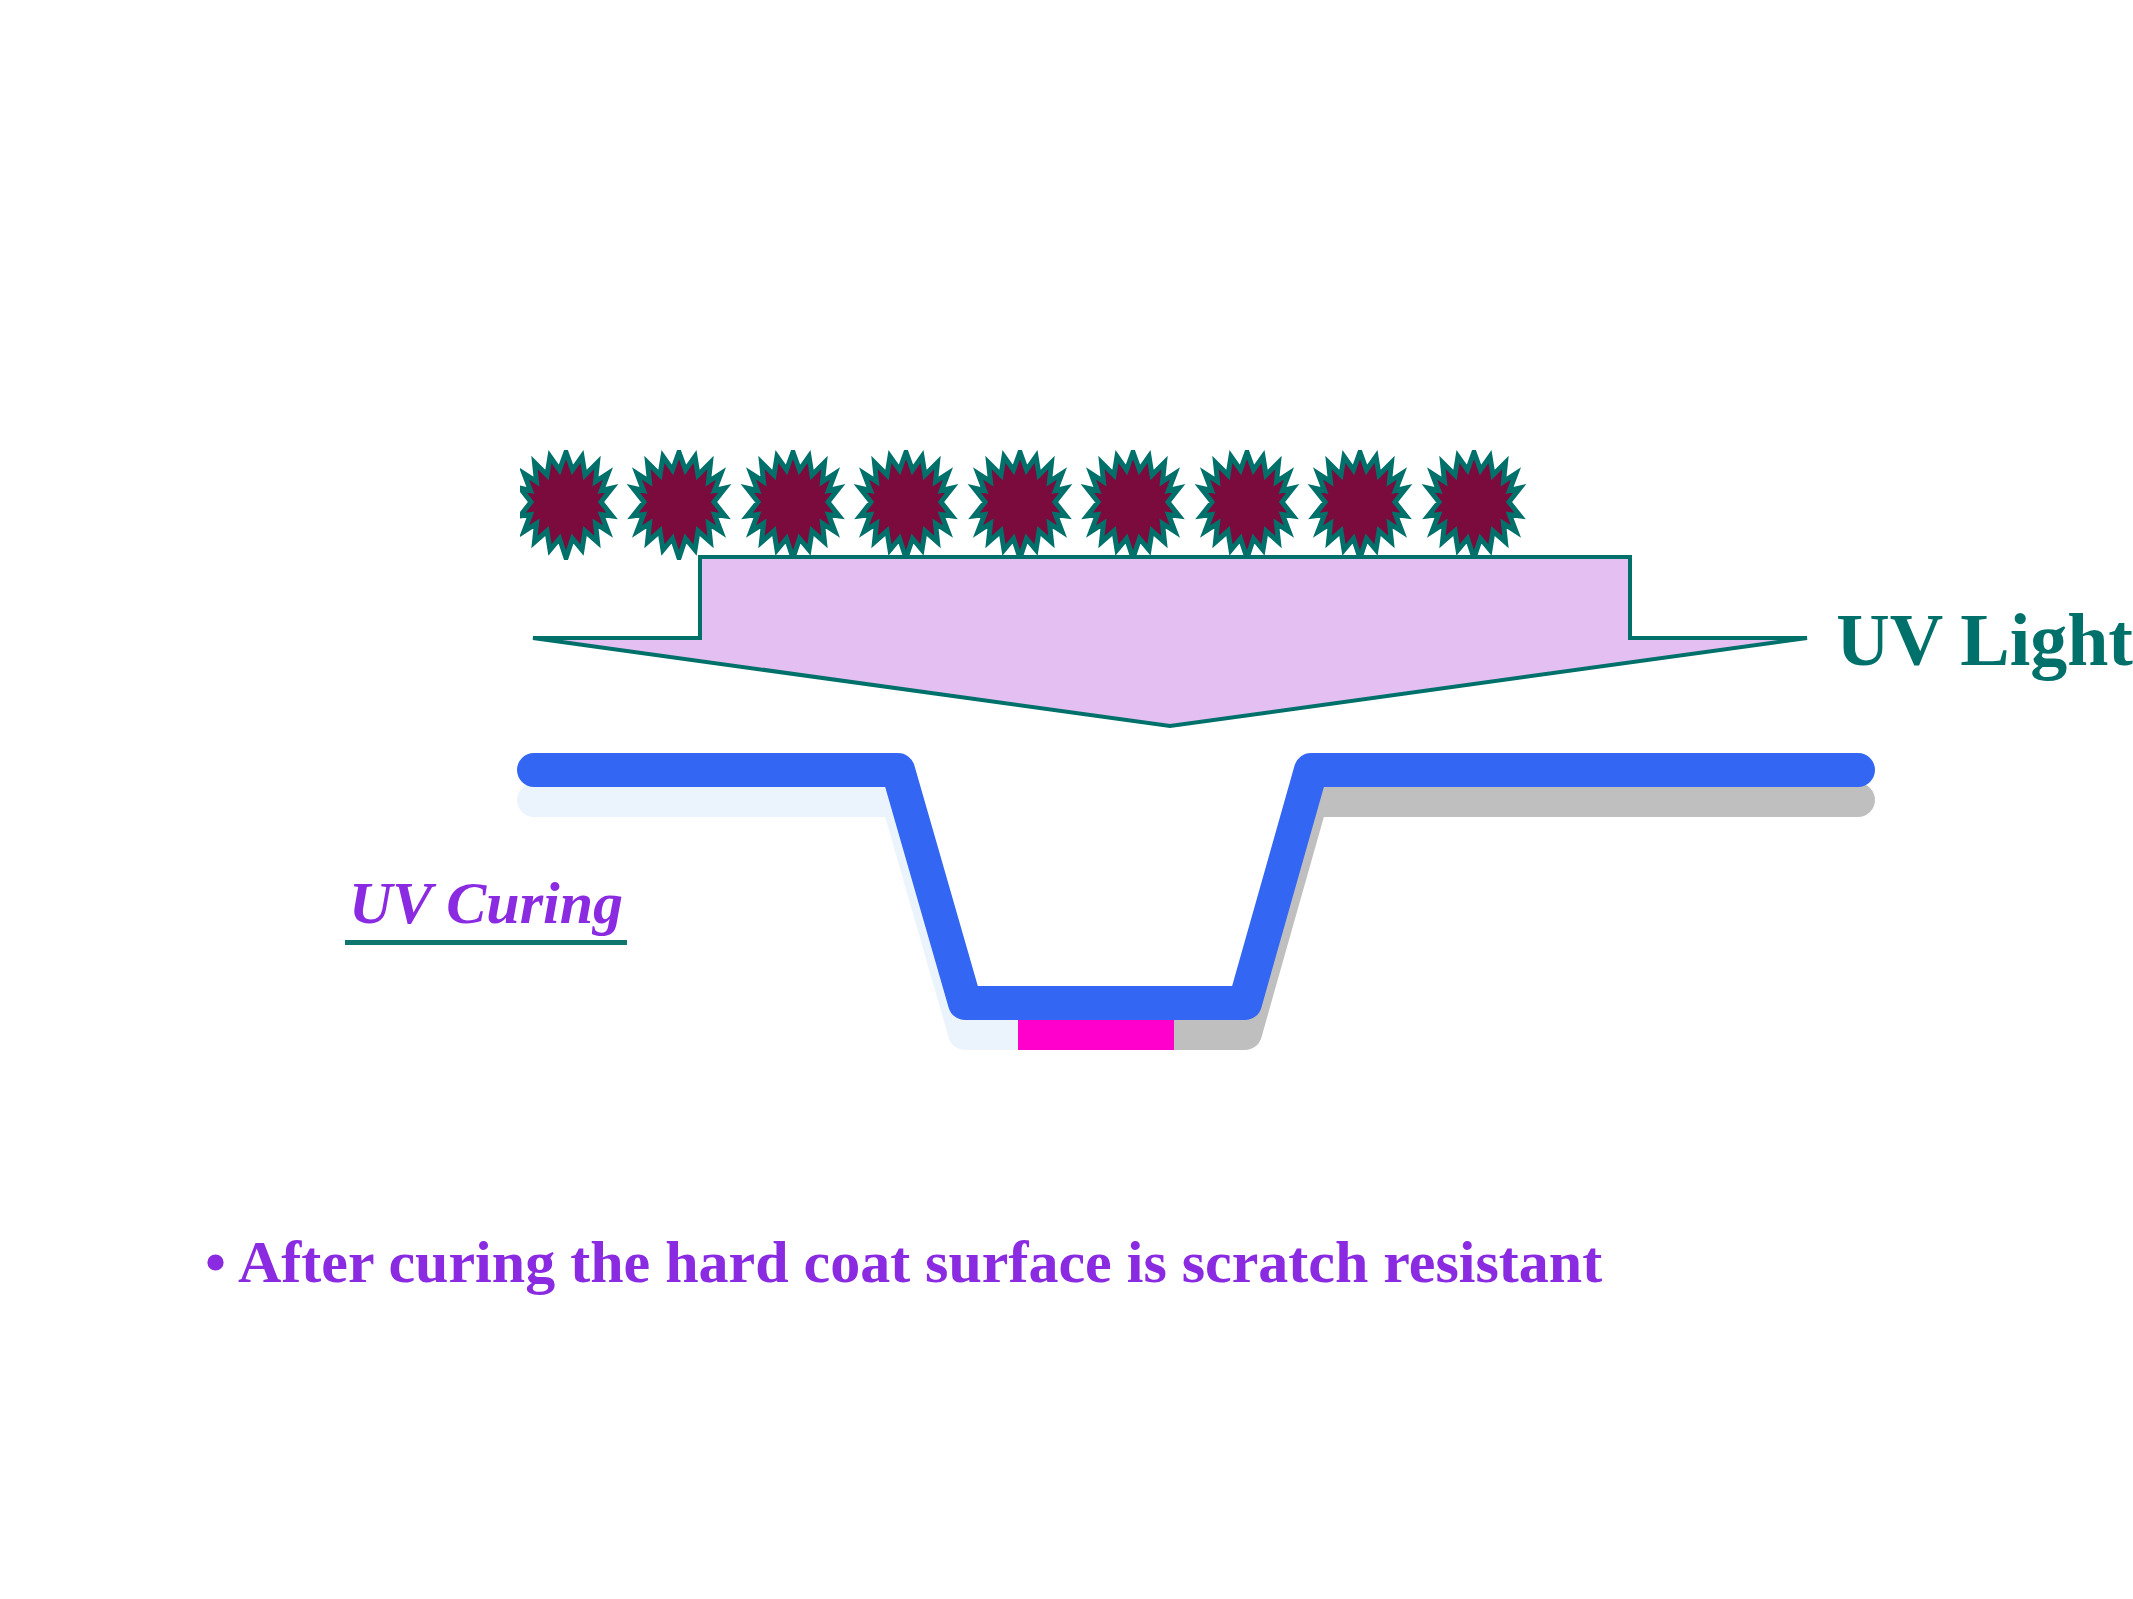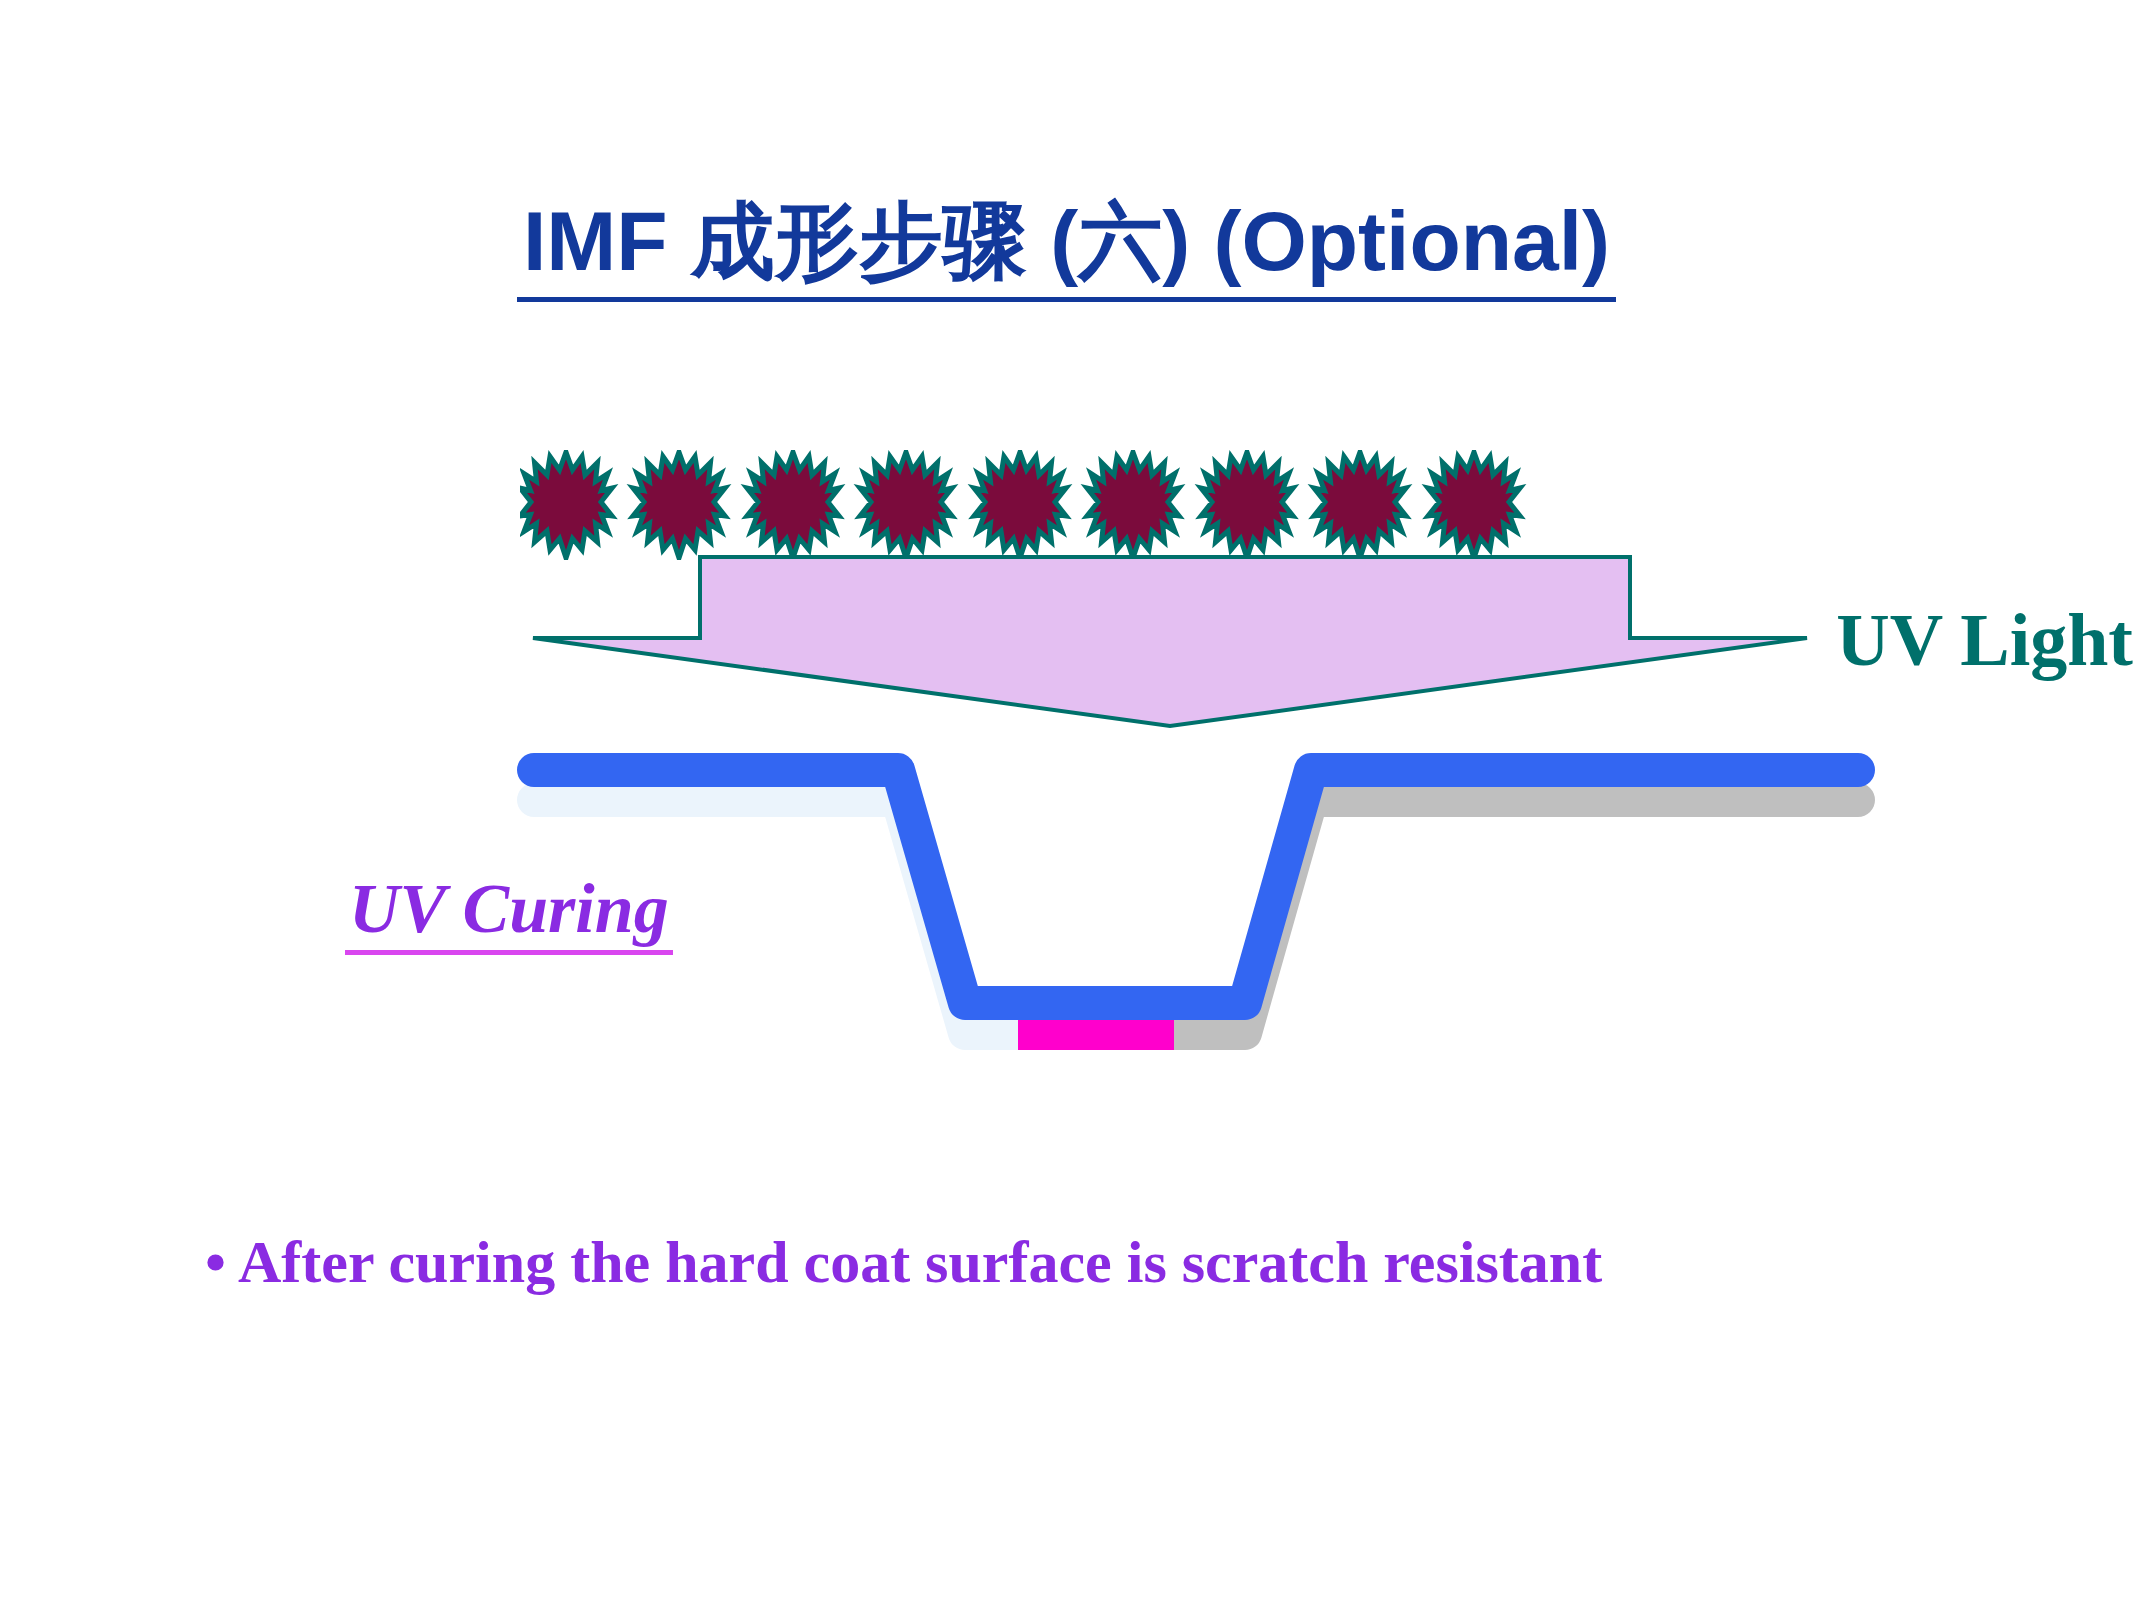--- a/index.html
+++ b/index.html
@@ -85,24 +85,24 @@
   #uv-curing-block {
     position: absolute;
     left: 345px;
     top: 872px;
   }
   #uv-curing-label {
     display: inline-block;
     font-family: "Liberation Serif", "DejaVu Serif", serif;
     font-style: italic;
     font-weight: bold;
-    font-size: 70px;
+    font-size: 60px;
     line-height: 1.06;
     color: #8A2BE2;
-    border-bottom: 5px solid #d946ef;
+    border-bottom: 5px solid #0f766e;
     padding: 0 4px 4px 4px;
     white-space: nowrap;
   }
 
   
   #bullet-block {
     position: absolute;
     left: 205px;
     top: 1228px;
     width: 1800px;
@@ -118,23 +118,20 @@
   #bullet-marker {
     display: inline-block;
     margin-right: 12px;
   }
 </style>
 </head>
 <body>
 
 <div id="slide">
 
-  <div id="title-block">
-    <div id="slide-title">IMF 成形步骤 (六) (Optional)</div>
-  </div>
 
   <div id="lamp-row">
     <svg width="1320" height="110" viewBox="0 0 1320 110">
       <defs>
         <g id="burst">
 
           <polygon points="46,2 52.5,20 62,6.5 65,25 77.5,12.5 75.5,31.5 88,23.5 81.5,40.5 92,38 81,52 92,66 81.5,64.5 88,81.5 75.5,73.5 77.5,92 65,81 62,100 52.5,88.5 46,108 39.5,88.5 30,100 27,81 14.5,92 16.5,73.5 4,81.5 10.5,64.5 0,66 11,52 0,38 10.5,40.5 4,23.5 16.5,31.5 14.5,12.5 27,25 30,6.5 39.5,20" fill="#7B0B3C" stroke="#00706B" stroke-width="5" stroke-linejoin="miter"></polygon>
         </g>
       </defs>
       <g>

